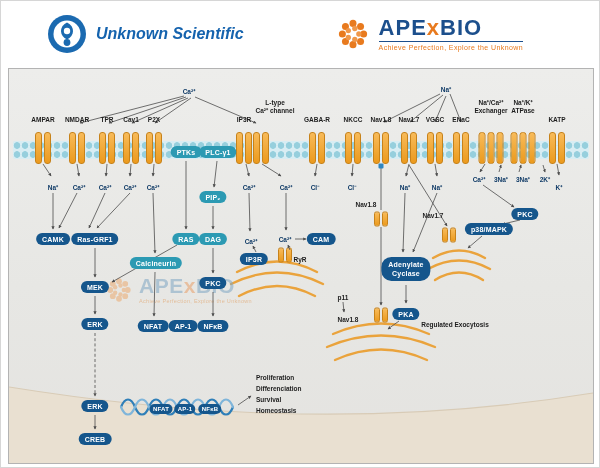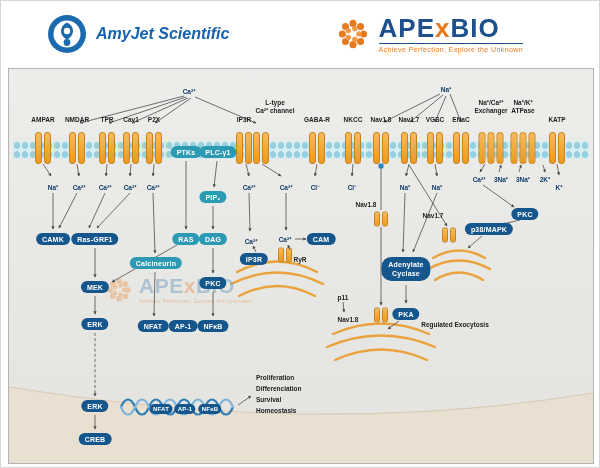--- a/index.html
+++ b/index.html
@@ -5,21 +5,21 @@
   html,body{margin:0;padding:0;background:#ffffff;}
   body{width:600px;height:468px;overflow:hidden;font-family:"Liberation Sans",sans-serif;}
   .page{position:relative;width:600px;height:468px;box-sizing:border-box;border:1px solid #d6d6d6;background:#fff;}
 
   
   header{position:absolute;left:0;top:0;width:100%;height:66px;background:#fff;display:flex;align-items:center;justify-content:space-between;padding:0 76px 0 46px;box-sizing:border-box;}
   .amyjet{display:flex;align-items:center;gap:9px;}
   .amyjet-name{font-size:16px;font-weight:bold;font-style:italic;color:#1563ae;line-height:1.1;}
   .amyjet-cn{font-size:13px;color:#1563ae;letter-spacing:5px;margin-top:2px;font-weight:bold;}
   .apexbio{display:flex;align-items:center;gap:9px;}
-  .apex-name{font-size:26px;font-weight:bold;color:#1c4f8c;letter-spacing:1px;line-height:1;}
+  .apex-name{font-size:22px;font-weight:bold;color:#1c4f8c;letter-spacing:1px;line-height:1;}
   .apex-name .x{color:#e87a1e;}
   .apex-rule{height:1px;background:#1c4f8c;margin:2px 0;}
   .apex-tag{font-size:7px;color:#e87a1e;letter-spacing:.4px;}
 
   
   .diagram{position:absolute;left:7px;top:67px;width:584px;height:394px;border:1px solid #b3b3b3;background:linear-gradient(180deg,#ededeb,#e7e7e4 55%,#e4e3e0);overflow:hidden;}
   #bg{position:absolute;inset:0;z-index:0;}
   .membrane{position:absolute;left:4px;right:4px;top:72px;height:18px;z-index:3;background-color:#d8edf3;
     background-image:radial-gradient(circle at 4px 4.5px,#96cfdd 3px,rgba(0,0,0,0) 3.6px),
                      radial-gradient(circle at 4px 13.5px,#96cfdd 3px,rgba(0,0,0,0) 3.6px);
@@ -60,21 +60,21 @@
   <header>
     <div class="amyjet">
       <svg width="40" height="40" viewBox="0 0 40 40">
         <circle cx="20" cy="20" r="19" fill="#1b6ab0"></circle>
         <circle cx="20" cy="20" r="13.5" fill="#ffffff"></circle>
         <path d="M20 8.5 C 28.5 12.5 27.5 22 20 25.5 C 12.5 22 11.5 12.5 20 8.5 Z" fill="#1b6ab0"></path>
         <circle cx="20" cy="28.5" r="3.4" fill="#1b6ab0"></circle>
         <circle cx="20" cy="17" r="3.2" fill="#ffffff"></circle>
       </svg>
       <div class="amyjet-text">
-        <div class="amyjet-name">AmyJet Scientific</div>
+        <div class="amyjet-name">Unknown Scientific</div>
       </div>
     </div>
     <div class="apexbio">
       <svg width="34" height="36" viewBox="0 0 32 32">
         <g fill="#e87a1e">
           <circle cx="26" cy="16" r="3.3"></circle>
             <circle cx="23.1" cy="23.1" r="3.3"></circle>
             <circle cx="16" cy="26" r="3.3"></circle>
           <circle cx="8.9" cy="23.1" r="3.3"></circle>
             <circle cx="6" cy="16" r="3.3"></circle>

